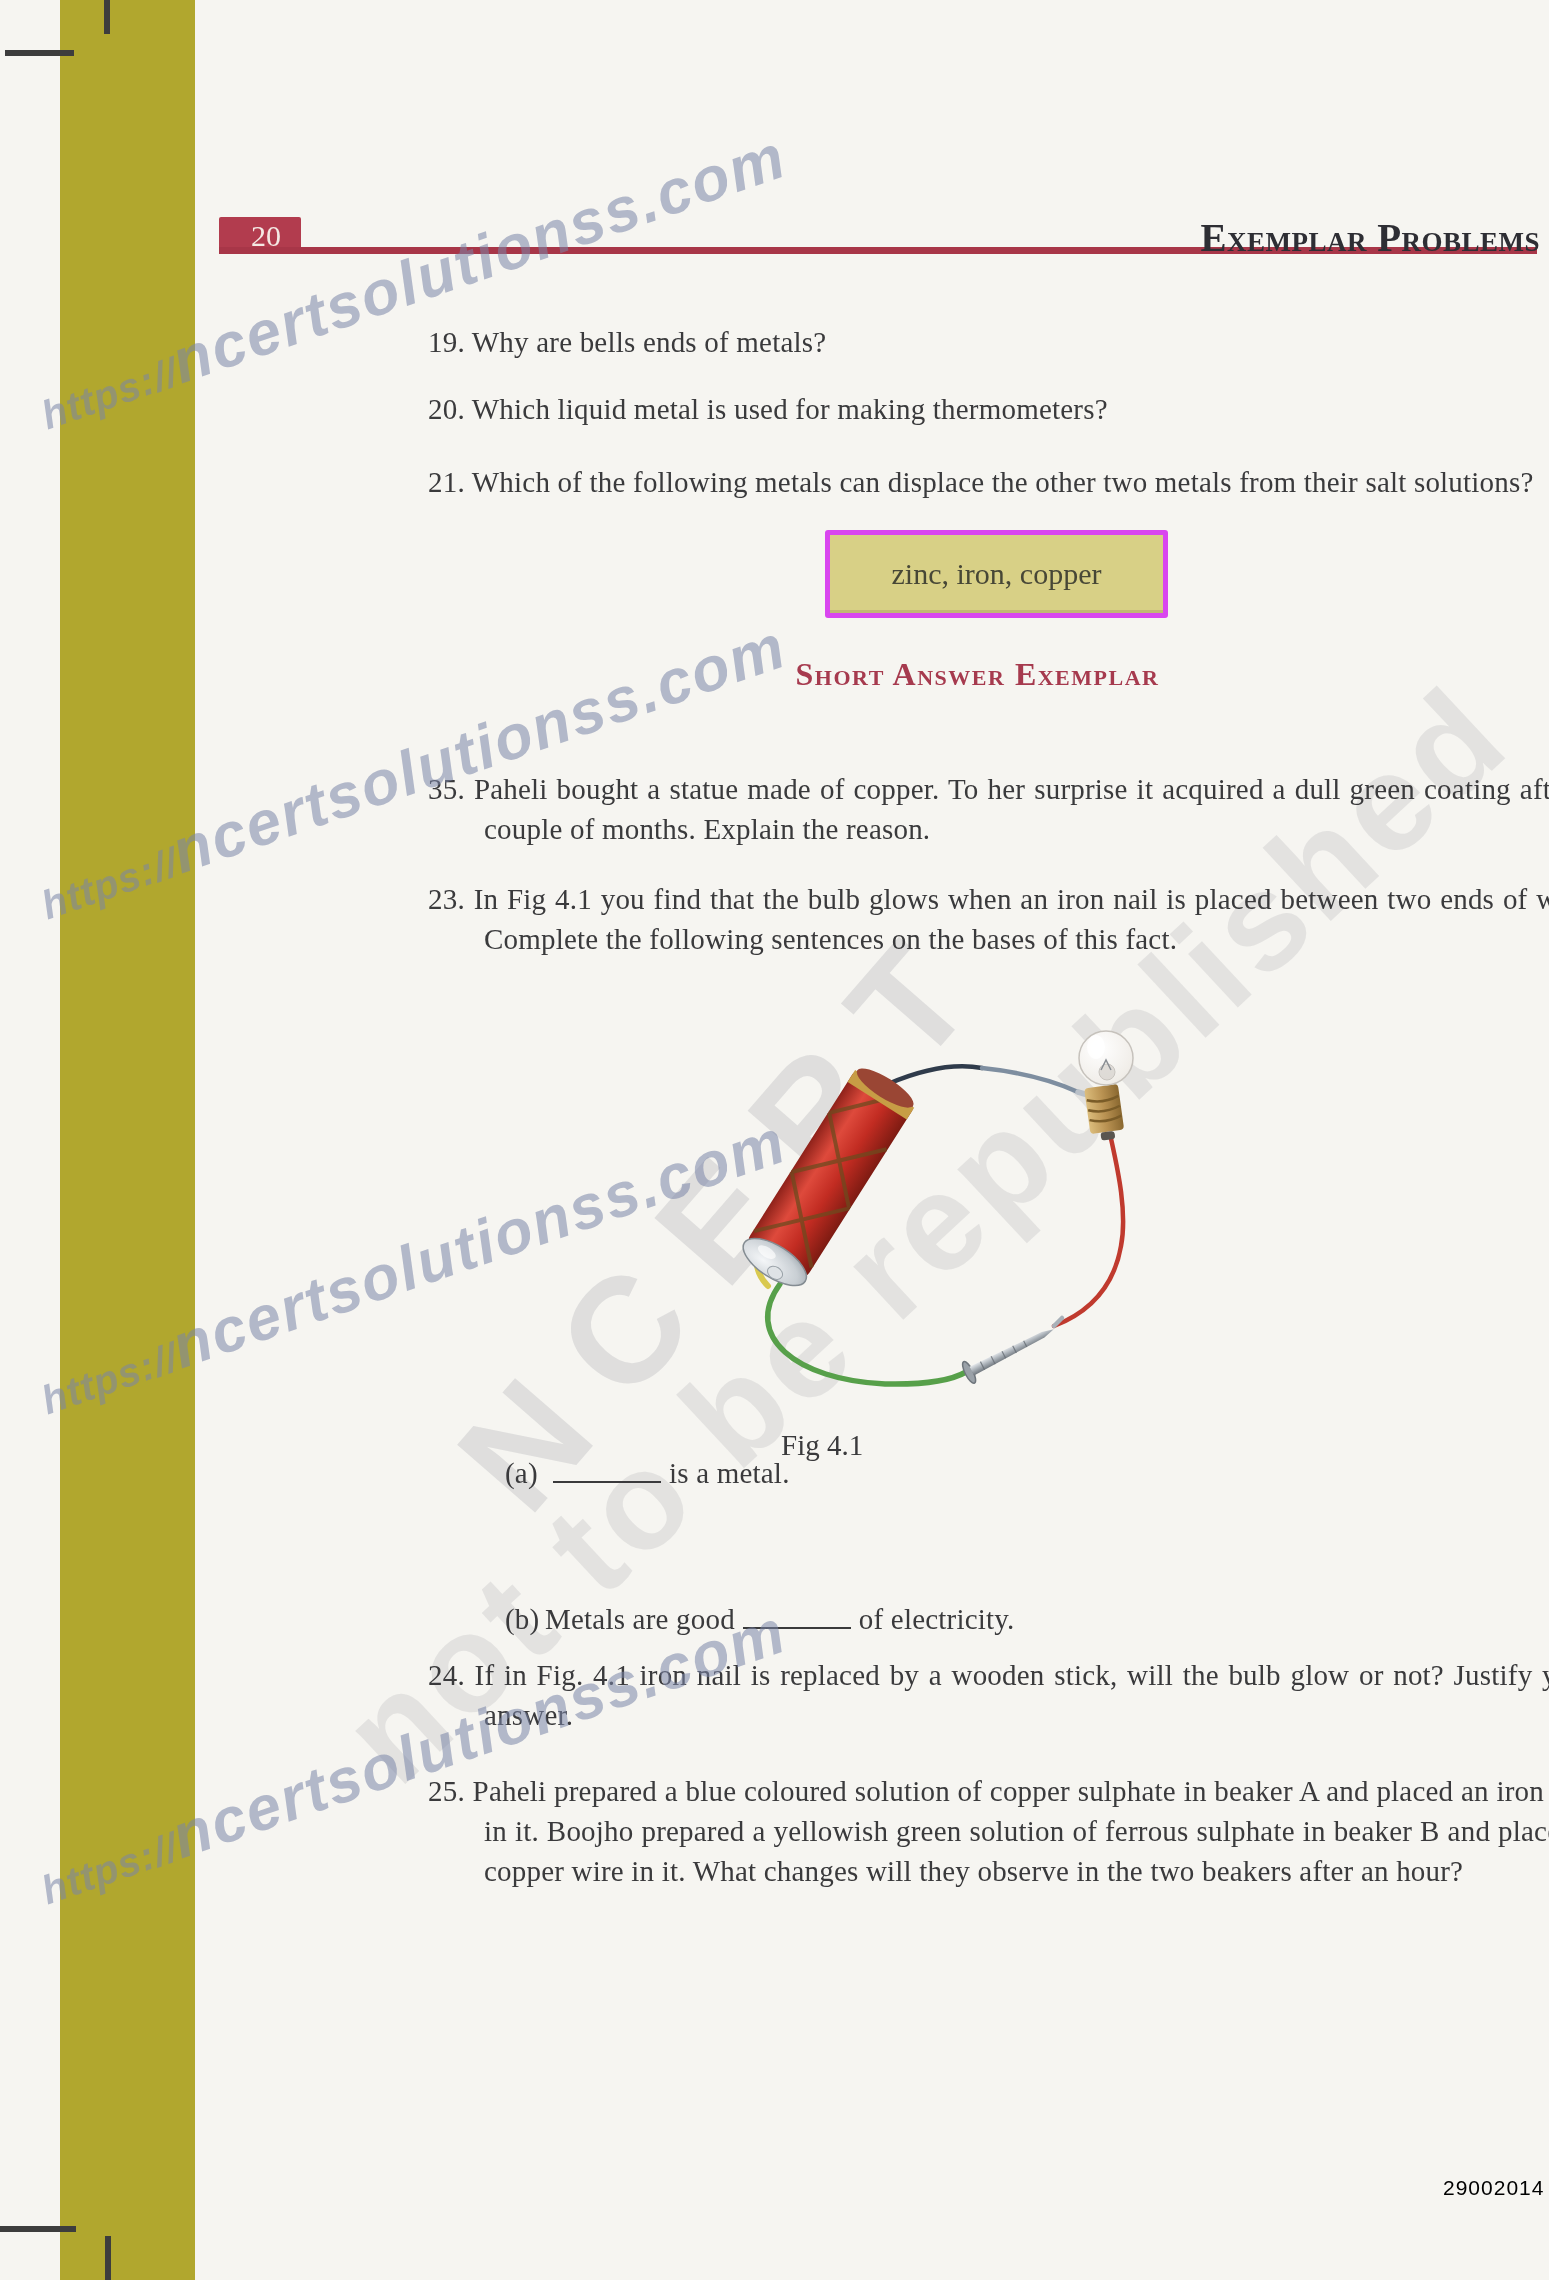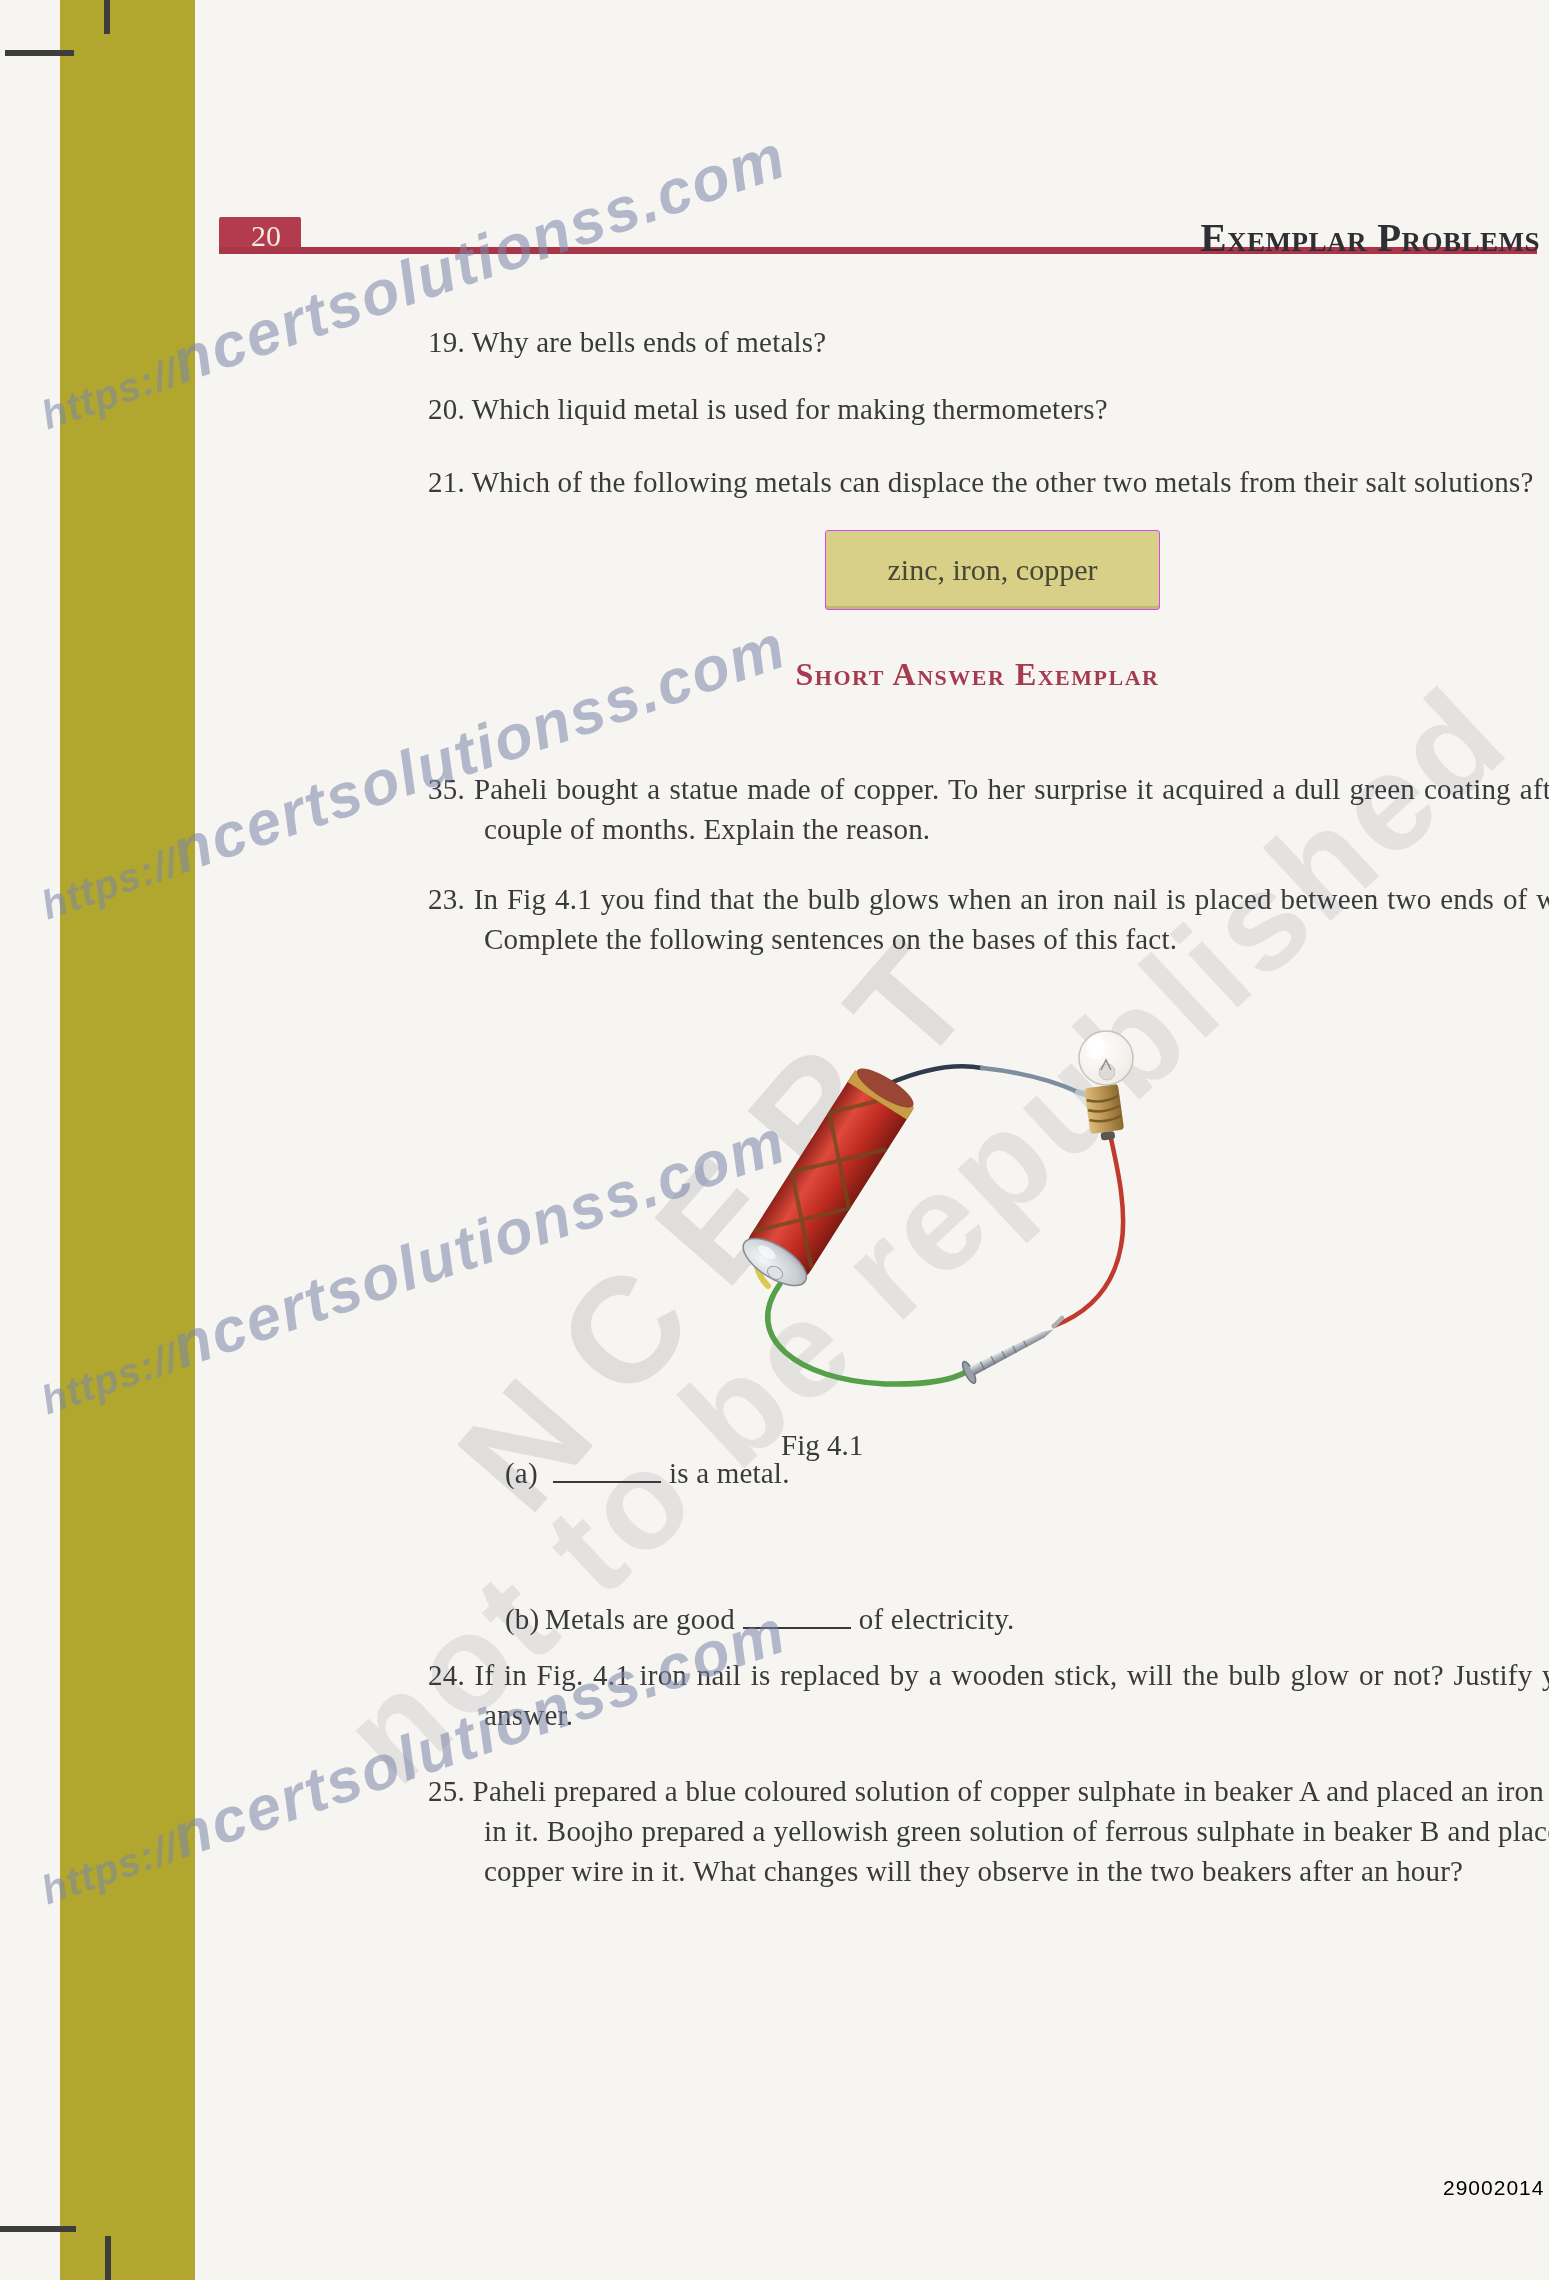--- a/index.html
+++ b/index.html
@@ -38,21 +38,21 @@
     position:absolute;left:428px;width:1112px;
     font-size:29px;line-height:40px;text-align:justify;
     padding-left:56px;text-indent:-56px;z-index:4;letter-spacing:0.2px;
   }
   .q-19{top:293px;} .q-20{top:360px;} .q-21{top:433px;}
   .q-22{top:740px;} .q-23{top:850px;}
   .q-24{top:1626px;} .q-25{top:1742px;}
 
   .choice-box{
     position:absolute;left:825px;top:530px;width:333px;height:78px;
-    background:#d8d086;border:1px solid #d946ef;border-radius:3px;
+    background:#d8d086;border:5px solid #d946ef;border-radius:3px;
     font-size:30px;line-height:78px;text-align:center;color:#474736;
     z-index:4;box-shadow:inset 0 -3px 0 rgba(150,144,80,.35);
   }
   .section-heading{
     position:absolute;left:420px;top:656px;width:1115px;text-align:center;
     font-variant:small-caps;font-weight:bold;font-size:32px;color:#a63a4e;
     letter-spacing:1.5px;z-index:4;
   }
 
   .fig-caption{position:absolute;left:781px;top:1429px;font-size:29px;z-index:4;}

